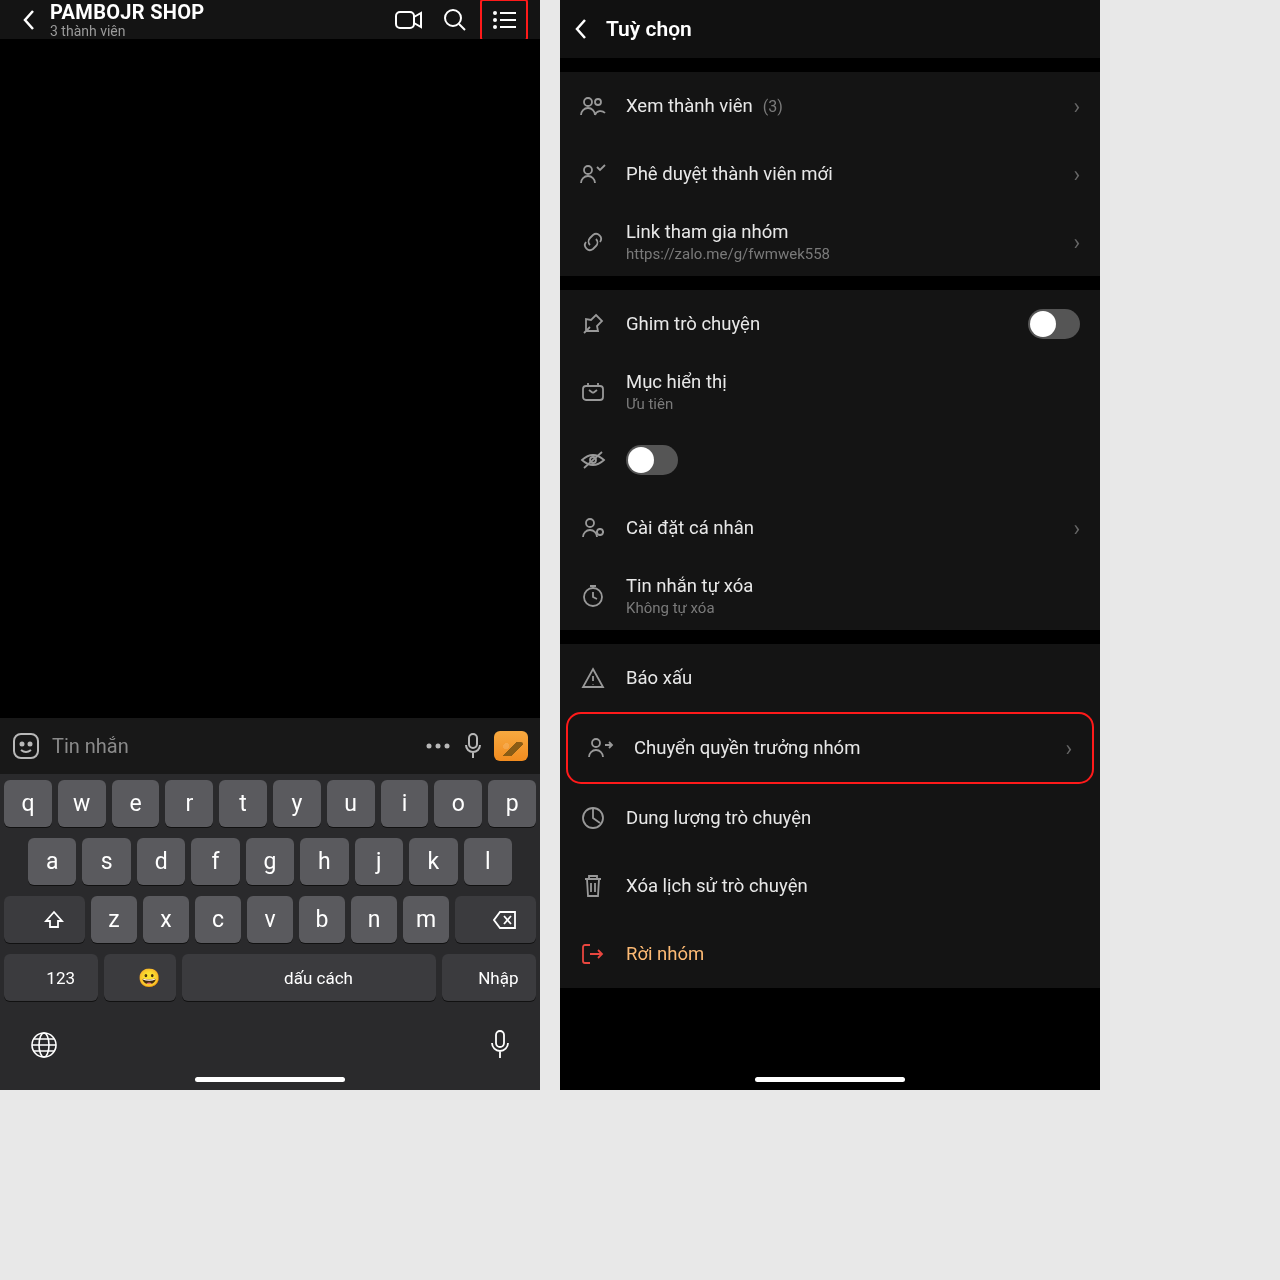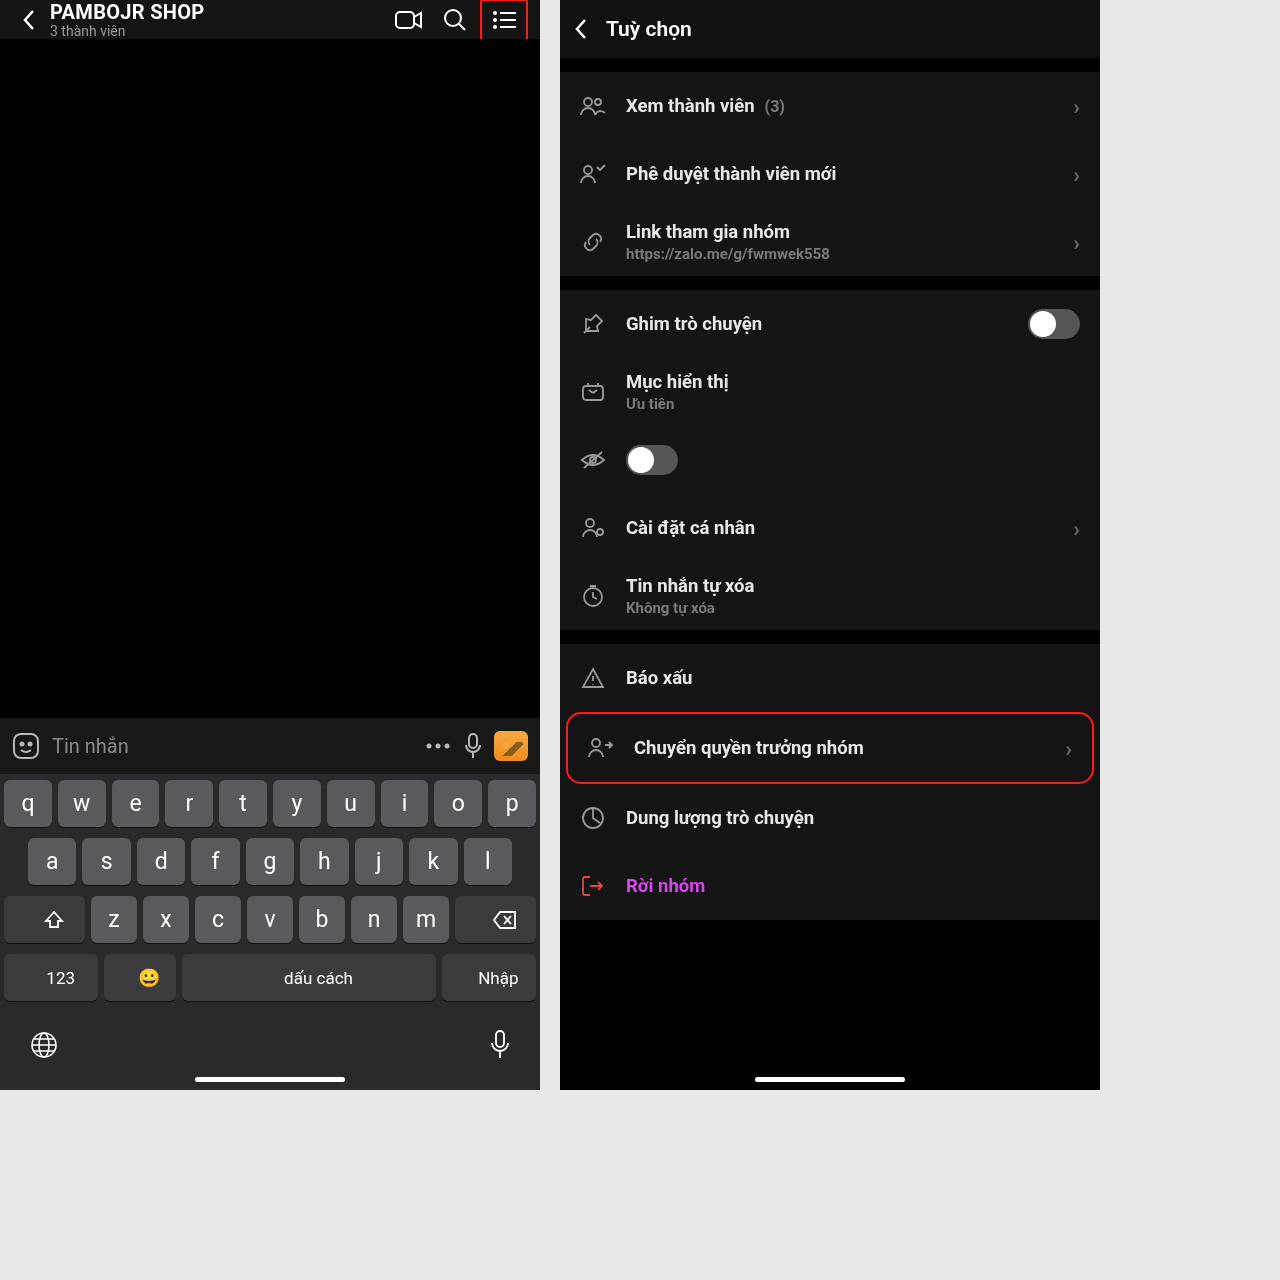--- a/index.html
+++ b/index.html
@@ -103,36 +103,35 @@
   .opt-title { font-size: 21px; font-weight: 600; }
   .section { background: #141414; }
   .gap { height: 14px; background: #000; }
   .row {
     display: flex;
     align-items: center;
     padding: 0 20px;
     min-height: 68px;
     gap: 20px;
     position: relative;
-    font-weight: bold;
   }
   .row-icon { width: 26px; color: #999; display:flex; justify-content:center; align-items:center;}
   .row-text { flex: 1; }
   .row-title { font-size: 18.5px; color: #e8e8e8; }
   .row-sub { font-size: 15px; color: #7a7a7a; margin-top: 2px;}
   .row-count { font-size: 16px; color: #7a7a7a; margin-left: 6px;}
   .chev { color: #666; font-size: 22px;}
   .toggle {
     width: 52px; height: 30px; background: #555; border-radius: 15px; position: relative;
   }
   .toggle::after {
     content:""; width: 26px; height: 26px; background: #fff; border-radius: 50%;
     position: absolute; top: 2px; left: 2px;
   }
-  .row.danger .row-title { color: #d946ef; }
+  .row.danger .row-title { color: #fdba74; }
   .row.danger .row-icon { color: #e9463f; }
   .red-box { border: 2.5px solid #ff1a1a; border-radius: 15px; margin: 0 6px;}
   svg { display:block; }
 </style>
 </head>
 <body>
 
 <div class="phone">
   <div class="chat-header">
     <div class="back-arrow">
@@ -413,20 +412,30 @@
       <div class="row-icon">
         <svg width="24" height="24" viewBox="0 0 24 24" fill="none" stroke="#999" stroke-width="1.8">
             <circle cx="12" cy="12" r="10"></circle>
             <path d="M12 2 V12 L19 17"></path>
           </svg>
       </div>
       <div class="row-text">
           <div class="row-title">Dung lượng trò chuyện</div>
         </div>
     </div>
+    <div class="row">
+      <div class="row-icon">
+        <svg width="20" height="24" viewBox="0 0 20 24" fill="none" stroke="#999" stroke-width="1.8">
+            <path d="M2 5 H18 M6 5 V2 H14 V5 M4 5 L5 22 H15 L16 5 M8 9 V18 M12 9 V18"></path>
+          </svg>
+      </div>
+      <div class="row-text">
+          <div class="row-title">Xóa lịch sử trò chuyện</div>
+        </div>
+    </div>
     <div class="row danger">
       <div class="row-icon">
         <svg width="22" height="22" viewBox="0 0 22 22" fill="none" stroke="#e9463f" stroke-width="1.8">
             <path d="M8 2 H3 a2 2 0 0 0 -2 2 V18 a2 2 0 0 0 2 2 H8 M8 11 H20 M16 7 L20 11 L16 15"></path>
           </svg>
       </div>
       <div class="row-text">
           <div class="row-title">Rời nhóm</div>
         </div>
     </div>

